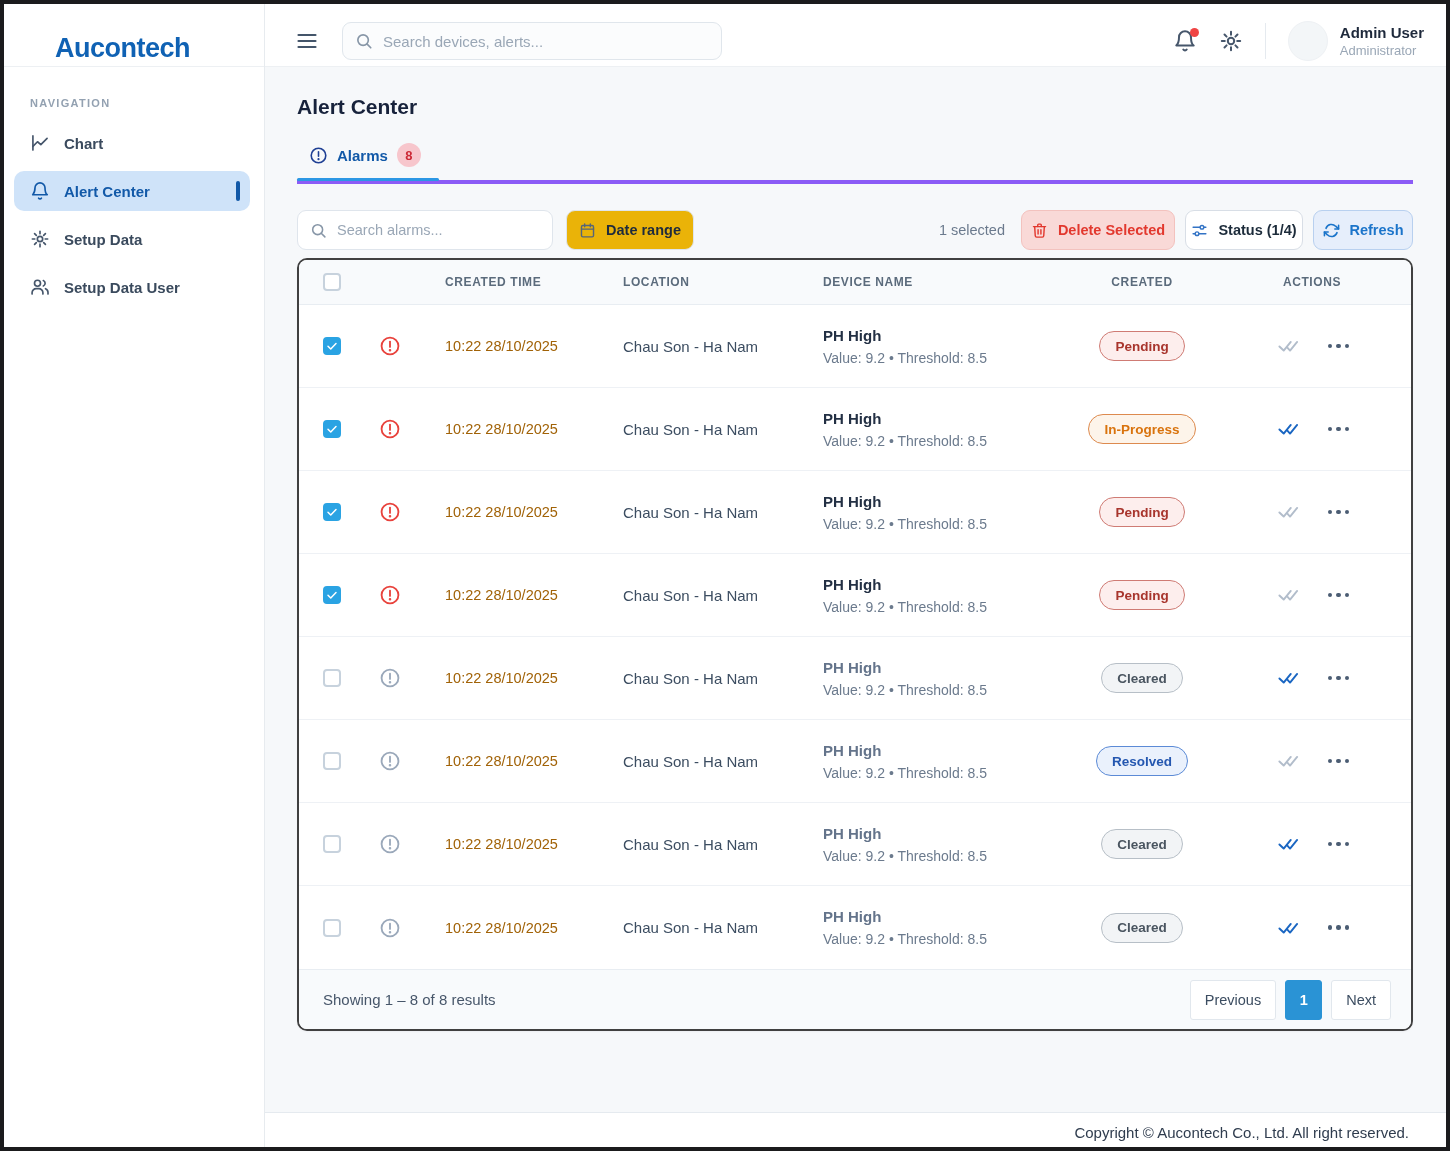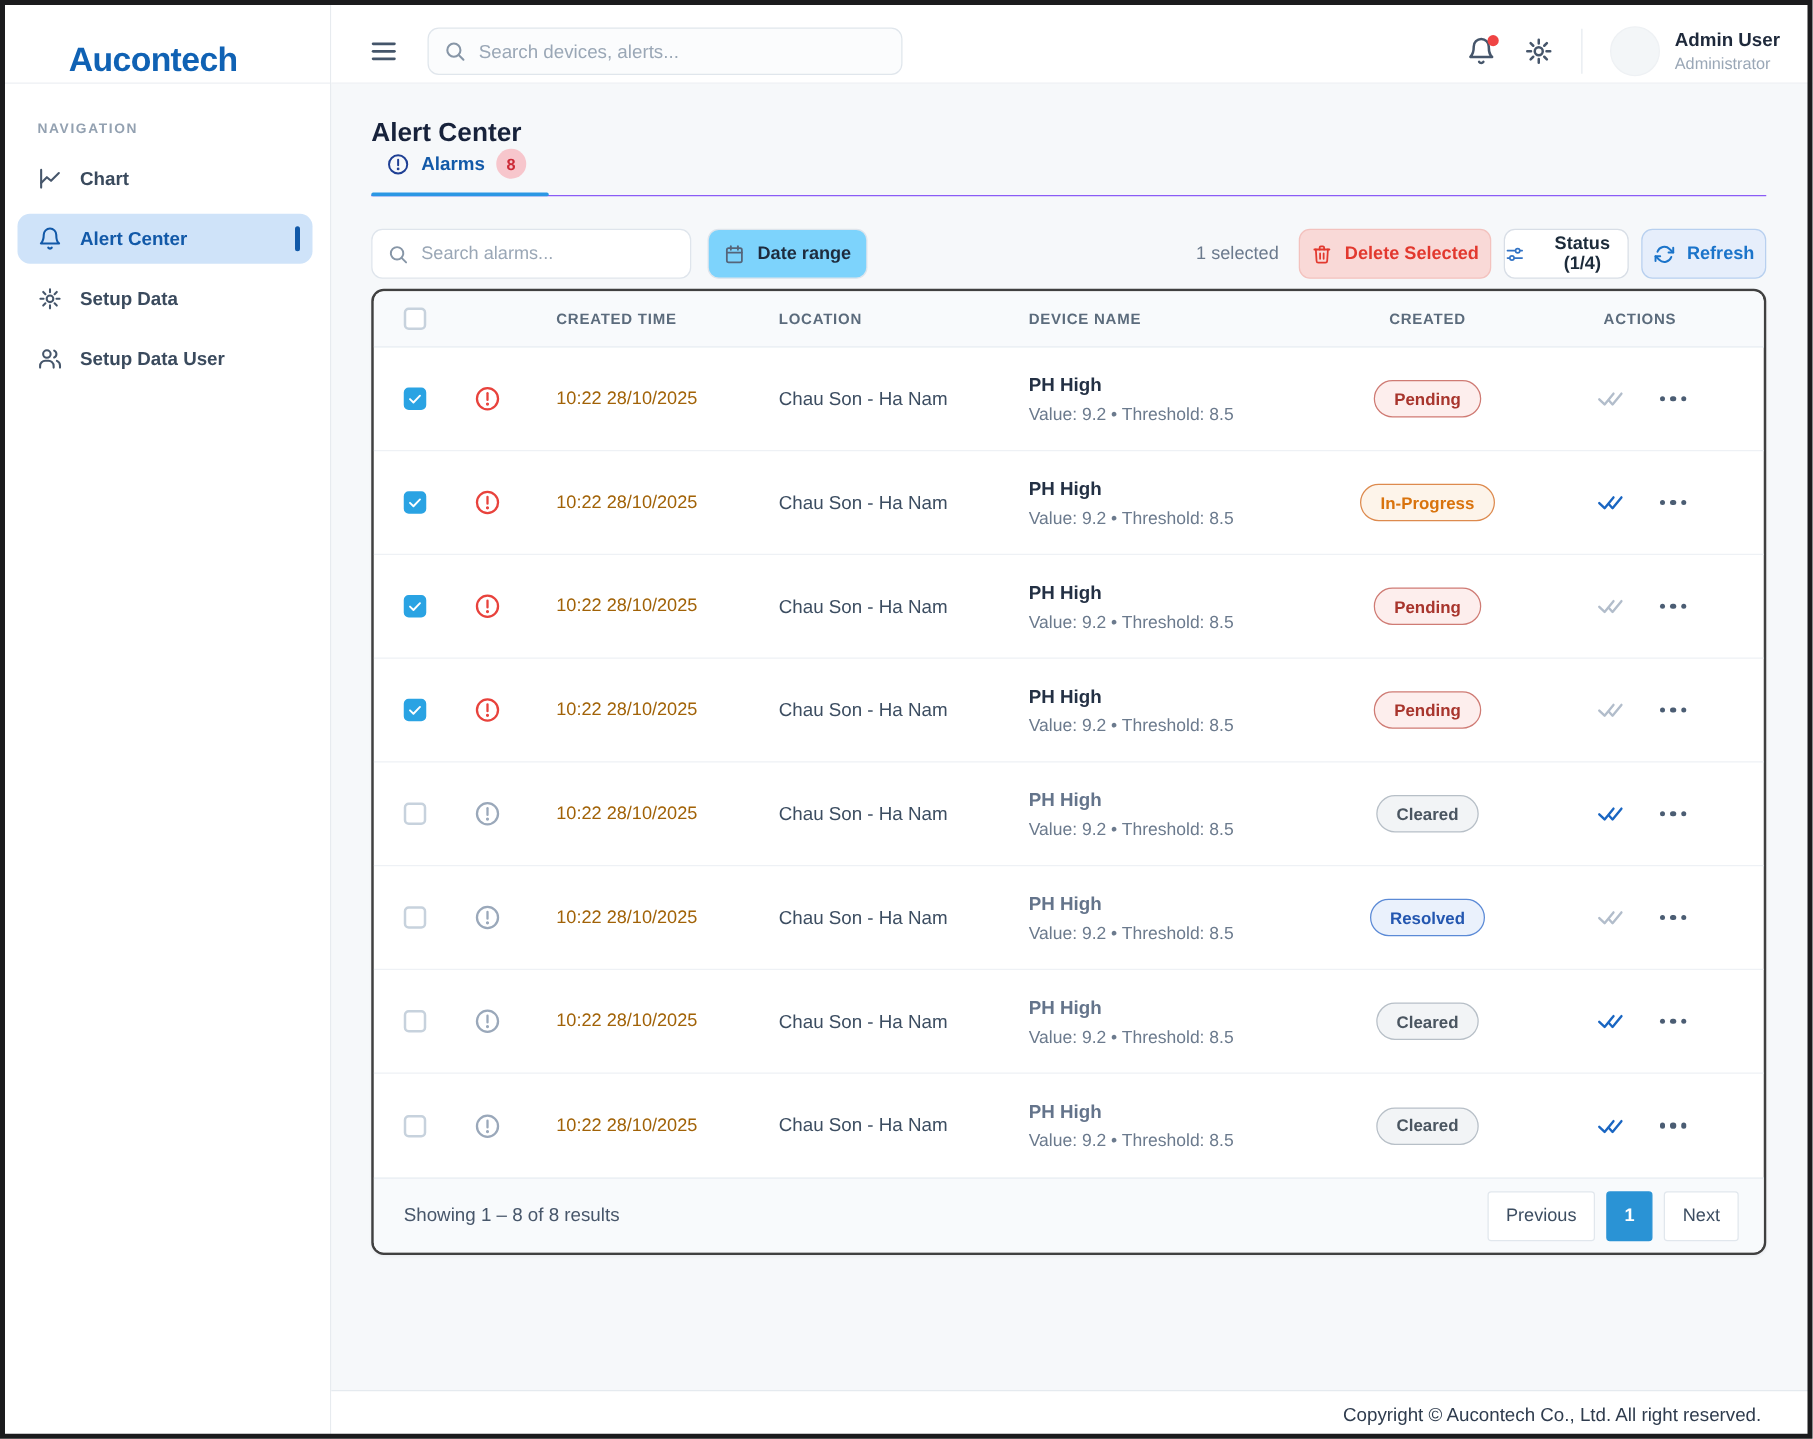--- a/index.html
+++ b/index.html
@@ -39,46 +39,46 @@
   .userchip { display:flex; align-items:center; gap:12px; cursor:pointer; }
   .avatar { width:40px; height:40px; border-radius:50%; background:#f3f6f8; border:1px solid #eef1f4; }
   .user-meta { text-align:left; }
   .user-name { font-size:15px; font-weight:bold; color:#1e293b; }
   .user-role { font-size:13px; color:#9aa7b6; margin-top:2px; }
 
   .content { flex:1; padding:28px 37px 0 32px; overflow:hidden; }
   .page-title { font-size:21px; font-weight:bold; color:#17223b; }
 
   
-  .tabs { display:flex; gap:0; border-bottom:1px solid #8b5cf6; }
+  .tabs { display:flex; gap:0; margin-top:24px; border-bottom:4px solid #8b5cf6; }
   .tab { display:flex; align-items:center; gap:9px; padding:0 18px 13px 12px; cursor:pointer; position:relative; }
   .tab .icn { width:19px; height:19px; color:#5b6b7c; }
   .tab .t-label { font-size:15px; font-weight:bold; color:#4a5a6b; }
   .tab.active .icn { color:#1e3f94; }
   .tab.active .t-label { color:#1259a8; }
   .tab.active::after { content:""; position:absolute; left:0; right:0; bottom:-1px; height:3px; border-radius:2px; background:#2b97e4; }
   .tab-badge { min-width:24px; height:24px; border-radius:12px; display:flex; align-items:center; justify-content:center; font-size:13px; font-weight:bold; padding:0 6px; }
   .tab-badge.red { background:#f7c6cc; color:#cc2936; }
   .tab-badge.plain { background:#ffffff; color:#334155; border:1px solid #cfd8e0; }
 
   
   .toolbar { display:flex; align-items:center; margin-top:26px; }
   .alarm-search { width:256px; height:40px; border:1px solid #dfe5ec; border-radius:9px; background:#ffffff; display:flex; align-items:center; padding:0 12px; }
   .alarm-search .icn { width:17px; height:17px; color:#8796a7; flex:0 0 17px; }
   .alarm-search input { border:none; outline:none; background:transparent; margin-left:10px; font-size:14.5px; color:#334155; width:100%; font-family:inherit; }
   .alarm-search input::placeholder { color:#9aa7b6; }
   .btn { height:40px; border-radius:9px; display:inline-flex; align-items:center; justify-content:center; gap:10px; font-size:14.5px; font-weight:bold; cursor:pointer; border:1px solid transparent; font-family:inherit; }
   .btn .icn { width:17px; height:17px; }
-  .btn-daterange { margin-left:13px; width:128px; background:#7dd3fc; border-color:#dfe5ec; color:#1e2b3d; }
+  .btn-daterange { margin-left:13px; width:128px; background:#eab308; border-color:#dfe5ec; color:#1e2b3d; }
   .btn-daterange .icn { color:#55657a; }
   .toolbar-right { margin-left:auto; display:flex; align-items:center; gap:10px; }
   .selected-text { font-size:14.5px; color:#6b7a8d; margin-right:6px; }
   .btn-delete { width:154px; background:#f9d9d7; border-color:#f3c2be; color:#e2382e; }
   .btn-delete .icn { color:#e2382e; }
-  .btn-status { width:100px; background:#ffffff; border-color:#d8dee6; color:#1c2b3a; }
+  .btn-status { width:118px; background:#ffffff; border-color:#d8dee6; color:#1c2b3a; }
   .btn-status .icn { color:#3273c5; }
   .btn-refresh { width:100px; background:#e6eefb; border-color:#b8d0ef; color:#1b74ca; }
   .btn-refresh .icn { color:#1b74ca; }
 
   
   .card { margin-top:8px; background:#ffffff; border:2px solid #404040; border-radius:10px; box-shadow:0 1px 2px rgba(15,23,42,.04); overflow:hidden; }
   .trow { display:flex; align-items:center; padding:0 24px; }
   .col-check { flex:0 0 56px; display:flex; align-items:center; }
   .col-sev { flex:0 0 66px; display:flex; align-items:center; }
   .col-created { flex:0 0 178px; }

